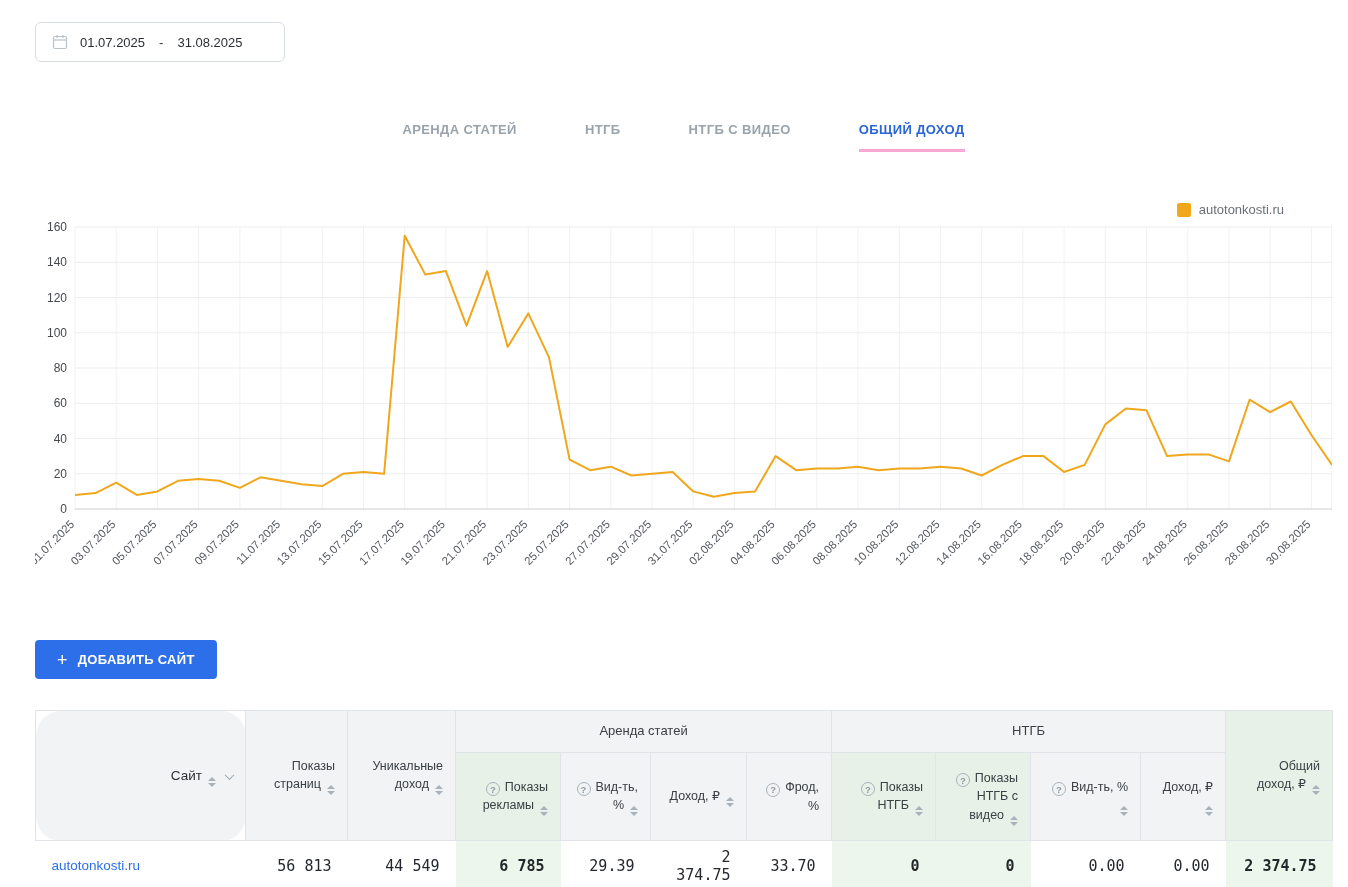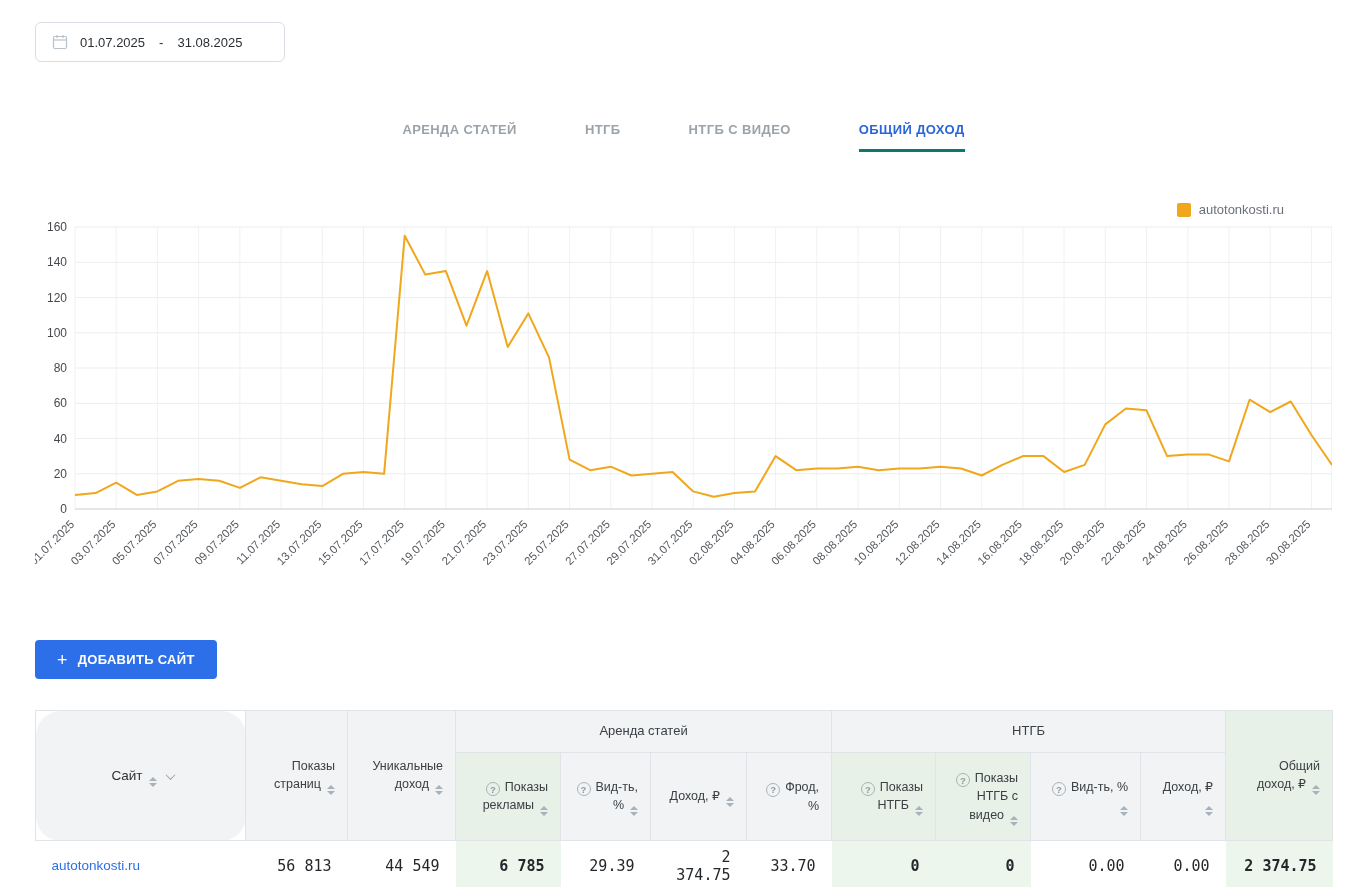--- a/index.html
+++ b/index.html
@@ -17,21 +17,21 @@
   .cal-icon { display:inline-flex; margin-right:12px; }
   .date-text { font-size:13px; color:#2b2f33; }
   .date-sep { font-size:13px; color:#2b2f33; margin:0 14px; }
 
   
   .tabs { display:flex; justify-content:center; gap:68px; margin-top:60px; height:30px; }
   .tab {
     font-size:13px; font-weight:600; letter-spacing:.4px; color:#9aa3ac;
     padding-bottom:12px; cursor:pointer; white-space:nowrap;
   }
-  .tab.active { color:#2b66d9; border-bottom:3px solid #0f766e; }
+  .tab.active { color:#2b66d9; border-bottom:3px solid #f9a8d4; }
 
   
   .chart-wrap { position:relative; margin-top:50px; width:1297px; height:395px; }
   .legend { position:absolute; top:0; right:48px; display:flex; align-items:center; gap:8px;
             font-size:13px; color:#6a7076; cursor:pointer; }
   .legend-swatch { width:14px; height:14px; border-radius:2px; display:inline-block; }
   .chart-svg { position:absolute; left:0; top:0; }
   .ytick { font-size:12px; fill:#45494e; }
   .xtick { font-size:11.5px; fill:#54585e; }
 
@@ -45,21 +45,21 @@
   .add-site .plus { font-size:18px; font-weight:400; line-height:1; }
 
   
   .stats-table { margin-top:31px; border-collapse:collapse; table-layout:fixed; width:1297px; }
   .stats-table thead th {
     background:#f1f3f4; border:1px solid #e0e4e8; font-weight:400;
     font-size:12.5px; color:#3b4045; padding:8px 12px; line-height:1.45;
   }
   .stats-table thead th.group-h { height:42px; text-align:center; font-size:13px; }
   .stats-table thead th.col-h { text-align:right; vertical-align:middle; height:88px; }
-  .stats-table thead th.site-h { text-align:center; vertical-align:middle; font-size:13.5px; color:#2b2f33; padding-left:16px;border-radius:25px; }
+  .stats-table thead th.site-h { text-align:right; vertical-align:middle; font-size:13.5px; color:#2b2f33; padding-left:16px;border-radius:25px; }
   .stats-table thead th.green-h { background:#e7f1e7; }
   .stats-table tbody td {
     border-top:1px solid #e2e6e9; font-family:"DejaVu Sans Mono", monospace;
     font-size:15px; color:#24282c; text-align:right; padding:0 16px; height:50px;
   }
   .stats-table tbody td.green-c { background:#ecf6ec;font-weight:bold; }
   .stats-table tbody td.site-cell { font-family:"Liberation Sans","DejaVu Sans",sans-serif; text-align:left; font-size:13.5px; padding-left:16px; }
   .site-link { color:#2d6fe8; text-decoration:none; cursor:pointer; }
   .stats-table tr.partial td { height:60px; }
 

